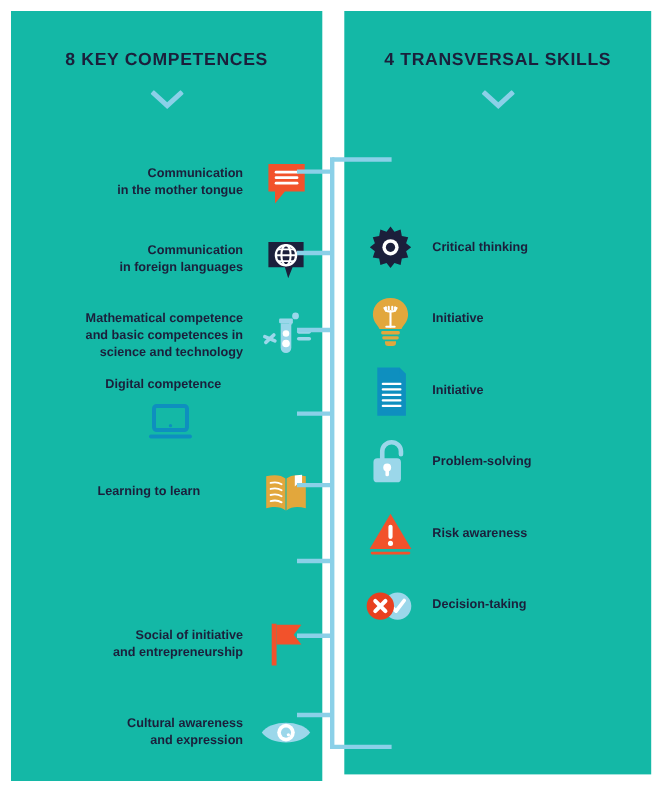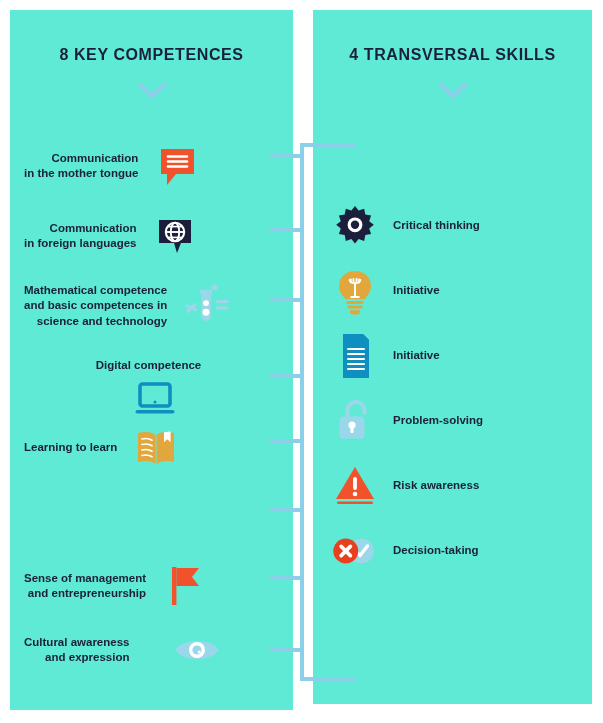--- a/index.html
+++ b/index.html
@@ -6,21 +6,21 @@
   html, body {
     width: 603px; height: 723px;
     background: #ffffff;
     font-family: "Liberation Sans", sans-serif;
     overflow: hidden;
   }
   #root { position: relative; width: 603px; height: 723px; }
 
   .panel {
     position: absolute;
-    background: #5eead4;
+    background: #14b8a6;
   }
   #panel-left  { left: 10px;  top: 10px; width: 283px; height: 700px; }
   #panel-right { left: 313px; top: 10px; width: 279px; height: 694px; }
 
   .panel-title {
     position: absolute;
     width: 100%;
     text-align: center;
     font-size: 16px;
     font-weight: bold;
@@ -38,20 +38,21 @@
 
   
   .row {
     position: absolute;
     display: flex;
     align-items: center;
   }
   .row-left {
     left: 14px;
     width: 262px;
+    justify-content: flex-end;
   }
   .row-right {
     left: 18px;
     width: 262px;
     justify-content: flex-start;
   }
   .label {
     font-size: 11.5px;
     font-weight: bold;
     color: #1b1f3b;
@@ -144,50 +145,50 @@
       <div class="label">Digital competence</div>
       <div class="icon-box">
         <svg width="46" height="40" viewBox="0 0 46 40">
           <rect x="8" y="5" width="30" height="22" rx="2.5" fill="none" stroke="#0e8fbf" stroke-width="3.6"></rect>
           <circle cx="23" cy="23" r="1.5" fill="#0e8fbf"></circle>
           <rect x="3.5" y="31" width="39" height="3.6" rx="1.8" fill="#0e8fbf"></rect>
         </svg>
       </div>
     </div>
 
-    <div class="row row-left" style="top:412px;height:52px;">
+    <div class="row row-left" style="top:412px;height:52px;gap:39px;">
       <div class="label">Learning to learn</div>
       <div class="icon-box">
         <svg width="46" height="44" viewBox="0 0 46 44">
           <path d="M5 7 C13 5 19 6 22.5 9 V38 C19 35 13 34 5 36 Z" fill="#e2a73c"></path>
           <path d="M41 7 C33 5 27 6 23.5 9 V38 C27 35 33 34 41 36 Z" fill="#e2a73c"></path>
           <path d="M31 6.2 v10 l3.3 -3 l3.3 3 V5.6 Z" fill="#ffffff"></path>
           <g stroke="#ffffff" stroke-width="1.7" fill="none" stroke-linecap="round">
             <path d="M9 13 C13 12 16.5 12.6 19 14.2"></path>
             <path d="M9 18.5 C13 17.5 16.5 18.1 19 19.7"></path>
             <path d="M9 24 C13 23 16.5 23.6 19 25.2"></path>
             <path d="M9 29.5 C13 28.5 16.5 29.1 19 30.7"></path>
           </g>
         </svg>
       </div>
     </div>
 
 
     <div class="row row-left" style="top:548px;height:56px;">
-      <div class="label">Sense of management
+      <div class="label">Social of initiative
 and entrepreneurship</div>
       <div class="icon-box">
         <svg width="44" height="48" viewBox="0 0 44 48">
           <rect x="9" y="5" width="4.4" height="38" fill="#f2522b"></rect>
           <path d="M13.4 6 H36 L29 15 L36 24 H13.4 Z" fill="#f2522b"></path>
         </svg>
       </div>
     </div>
 
-    <div class="row row-left" style="top:612px;height:56px;gap:29px;">
+    <div class="row row-left" style="top:628px;height:56px;">
       <div class="label">Cultural awareness
 and expression</div>
       <div class="icon-box">
         <svg width="50" height="34" viewBox="0 0 50 34">
           <path d="M3 17 C11 5 39 5 47 17 C39 29 11 29 3 17 Z" fill="#9bd7ea"></path>
           <circle cx="25" cy="17" r="8" fill="#ffffff"></circle>
           <circle cx="25" cy="17" r="4.6" fill="#9bd7ea"></circle>
           <circle cx="27.2" cy="19" r="1.5" fill="#ffffff"></circle>
         </svg>
       </div>

